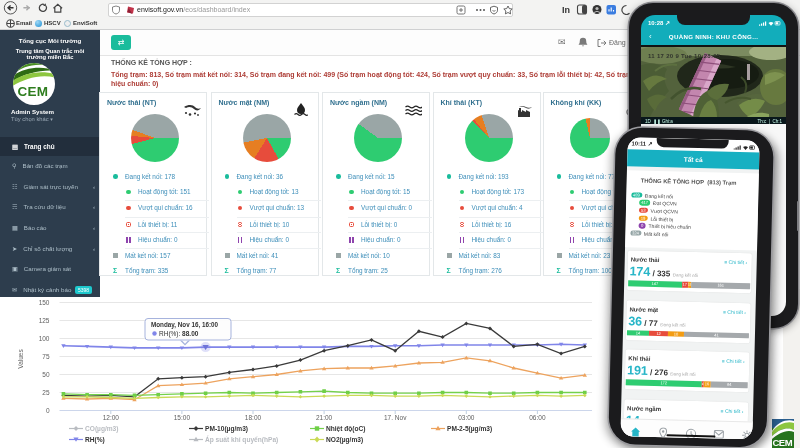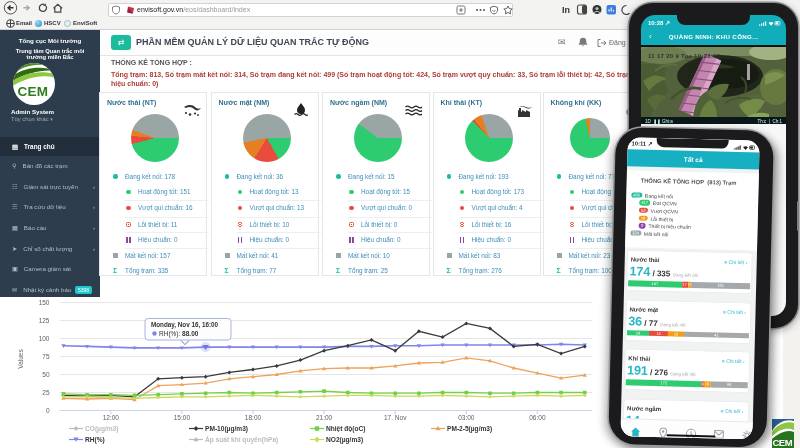--- a/index.html
+++ b/index.html
@@ -81,21 +81,20 @@
     <div style="height:20.7px;line-height:20.7px;position:relative"><span style="margin-left:12px;margin-right:6px">☴</span>Tra cứu dữ liệu<span style="position:absolute;right:5px">‹</span></div>
     <div style="height:20.7px;line-height:20.7px;position:relative"><span style="margin-left:12px;margin-right:6px">▦</span>Báo cáo<span style="position:absolute;right:5px">‹</span></div>
     <div style="height:20.7px;line-height:20.7px;position:relative"><span style="margin-left:12px;margin-right:6px">➤</span>Chỉ số chất lượng<span style="position:absolute;right:5px">‹</span></div>
     <div style="height:20.7px;line-height:20.7px;position:relative"><span style="margin-left:12px;margin-right:6px">▣</span>Camera giám sát</div>
     <div style="height:20.7px;line-height:20.7px;position:relative"><span style="margin-left:12px;margin-right:6px">✉</span>Nhật ký cảnh báo<span style="position:absolute;right:8px;top:6px;background:#1dc8cd;color:#fff;font-size:5px;border-radius:2px;padding:1px 3px;line-height:normal">5398</span></div>
   </div>
 </div>
 
 <div class="abs" style="left:100px;top:30px;width:700px;height:26px;background:#fdfdfd;border-bottom:1px solid #e4e4e4">
   <div class="abs" style="left:11px;top:5px;width:20px;height:15px;background:#1abc9c;border-radius:3px;color:#fff;font-size:8px;text-align:center;line-height:15px">⇄</div>
-  <div class="abs" style="left:36px;top:7px;font-size:9px;font-weight:bold;color:#3e4752">PHẦN MỀM QUẢN LÝ DỮ LIỆU QUAN TRẮC TỰ ĐỘNG</div>
   <div class="abs" style="left:458px;top:7px;font-size:9px;color:#6a6a6a">✉</div>
   <svg class="abs" style="left:478px;top:7px" width="10" height="11" viewBox="0 0 10 11">
         <path d="M5 0.8a3.2 3.2 0 0 1 3.2 3.2c0 2.2.8 3.2 1.3 3.7H0.5C1 7.2 1.8 6.2 1.8 4A3.2 3.2 0 0 1 5 0.8z" fill="#7a7a7a"></path>
         <path d="M3.8 8.6a1.3 1.3 0 0 0 2.4 0z" fill="#7a7a7a"></path>
       </svg>
   <svg class="abs" style="left:497px;top:9px" width="9" height="8" viewBox="0 0 9 8">
         <path d="M3.5 0.5H1v7h2.5M4 4h5M6.8 1.8L9 4 6.8 6.2" stroke="#7a7a7a" stroke-width="1" fill="none"></path>
       </svg>
       <div class="abs" style="left:509px;top:8.5px;font-size:7px;color:#6a6a6a">Đăng</div>
 </div>

